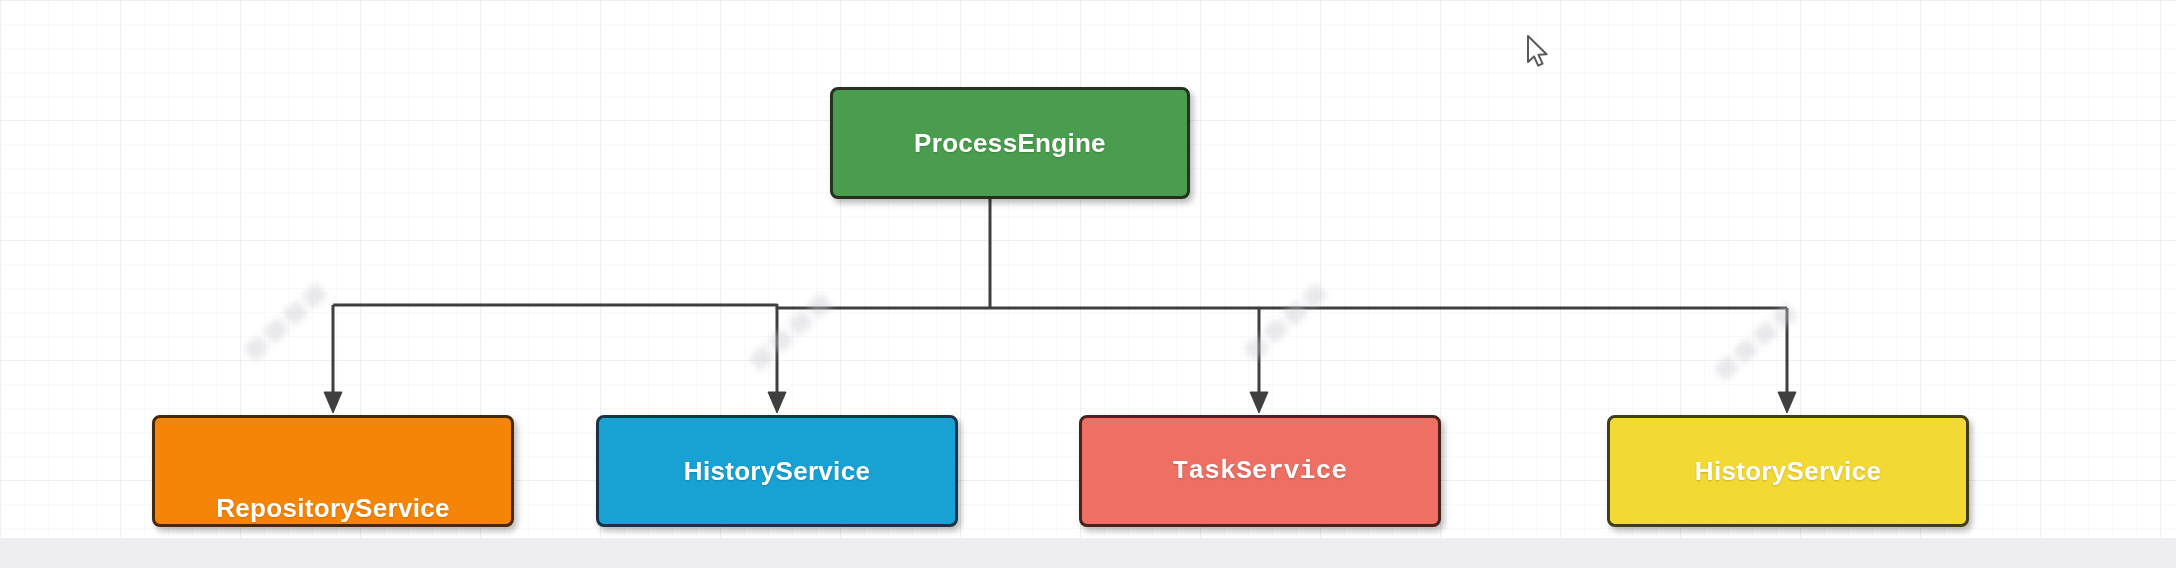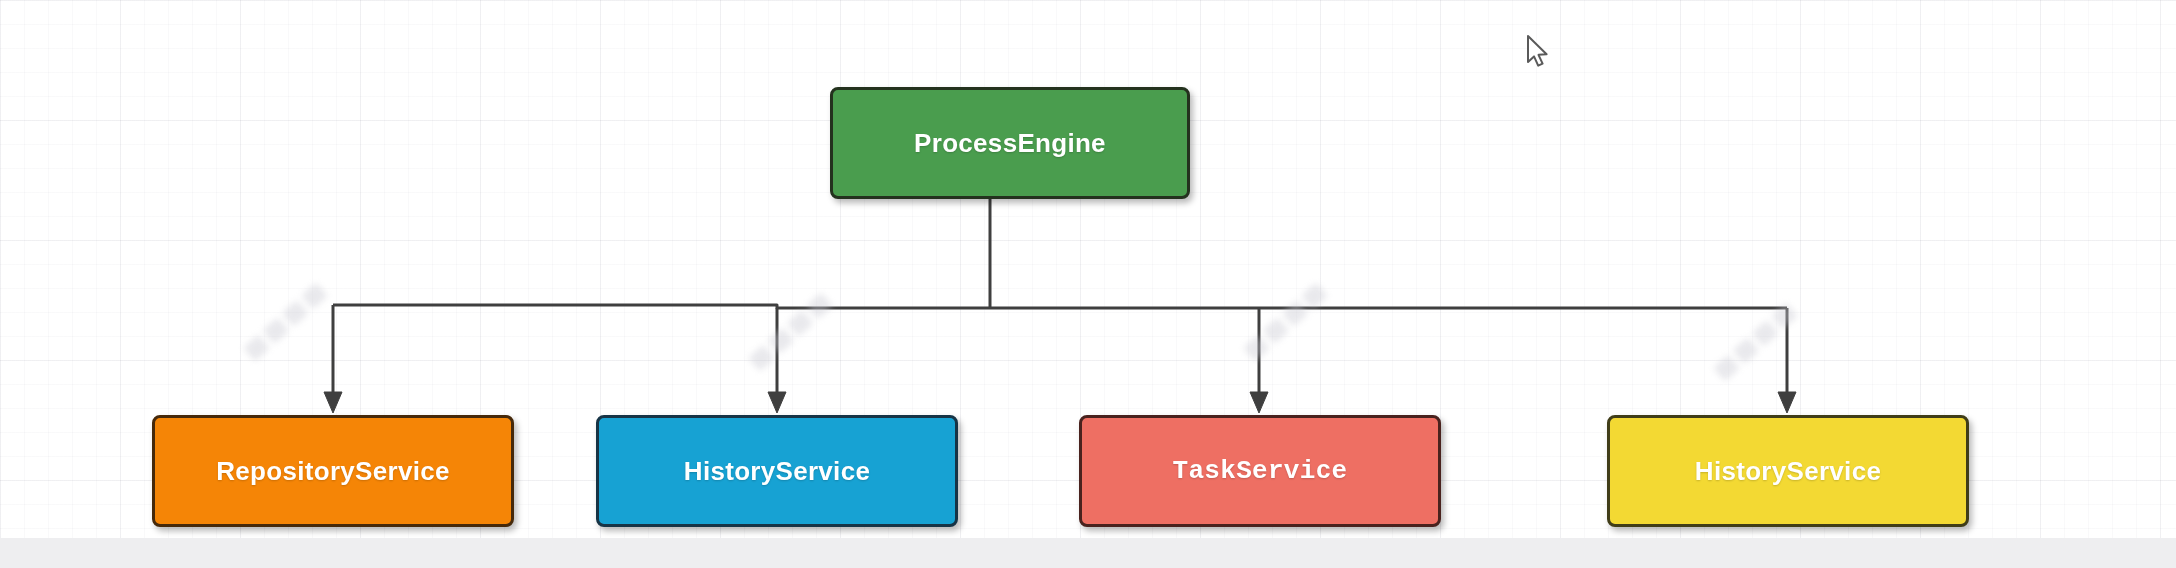--- a/index.html
+++ b/index.html
@@ -126,21 +126,21 @@
     <rect x="0" y="4" width="20" height="18" rx="3"></rect>
       <rect x="26" y="4" width="20" height="18" rx="3"></rect>
     <rect x="52" y="4" width="20" height="18" rx="3"></rect>
       <rect x="78" y="4" width="20" height="18" rx="3"></rect>
   </svg>
 
   <div class="node node-root" style="background: rgb(74, 157, 78); border-color: rgb(36, 50, 30); color: rgb(255, 255, 255);">
     <span class="node-label">ProcessEngine</span>
   </div>
 
-  <div class="node node-child-0" style="background: rgb(245, 133, 6); border-color: rgb(70, 41, 10); color: rgb(255, 255, 255);">
+  <div class="node node-child-0" style="background: rgb(245, 133, 6); border-color: rgb(70, 41, 10); color: rgb(255, 255, 255); align-items: flex-end;">
     <span class="node-label">RepositoryService</span>
   </div>
 
   <div class="node node-child-1" style="background: rgb(23, 162, 211); border-color: rgb(23, 52, 70); color: rgb(255, 255, 255);">
     <span class="node-label">HistoryService</span>
   </div>
 
   <div class="node node-child-2" style="background: rgb(238, 111, 99); border-color: rgb(73, 34, 30); color: rgb(255, 255, 255); font-family: Liberation Mono, monospace;">
     <span class="node-label">TaskService</span>
   </div>

